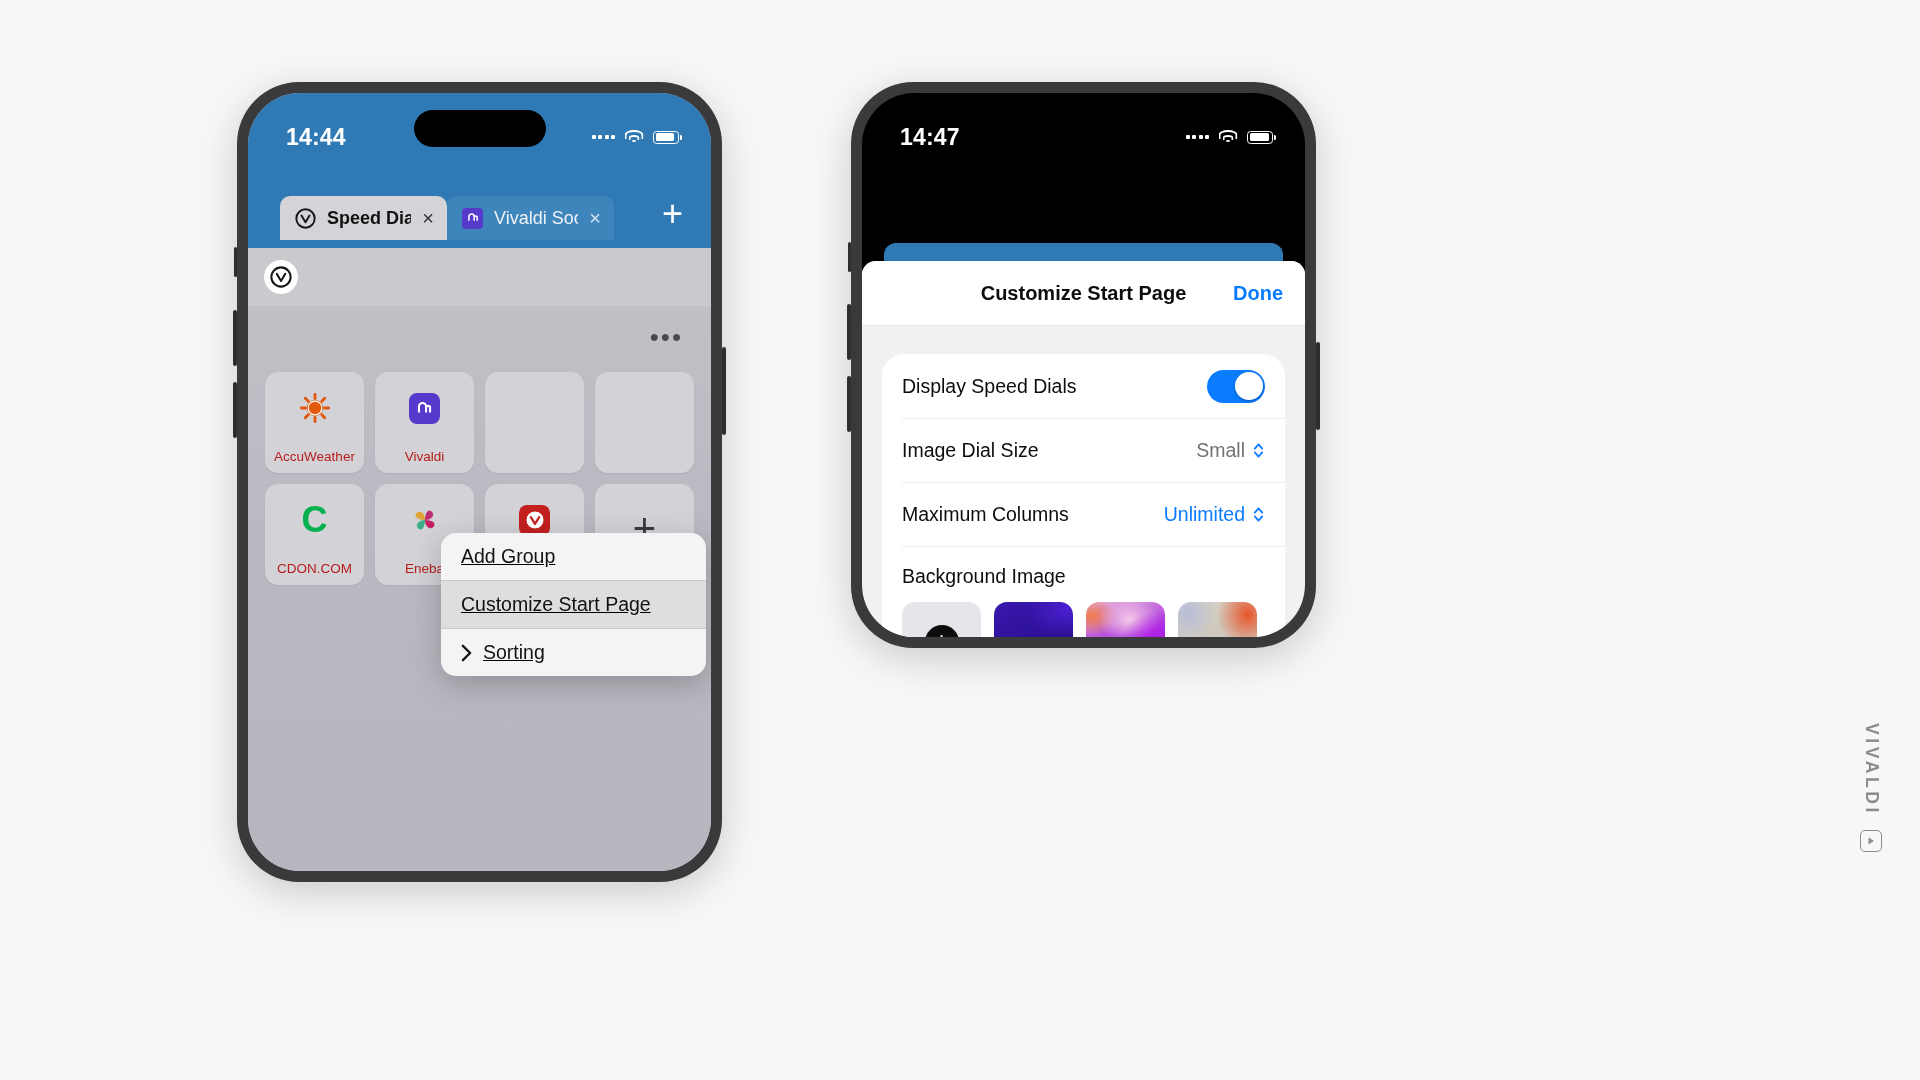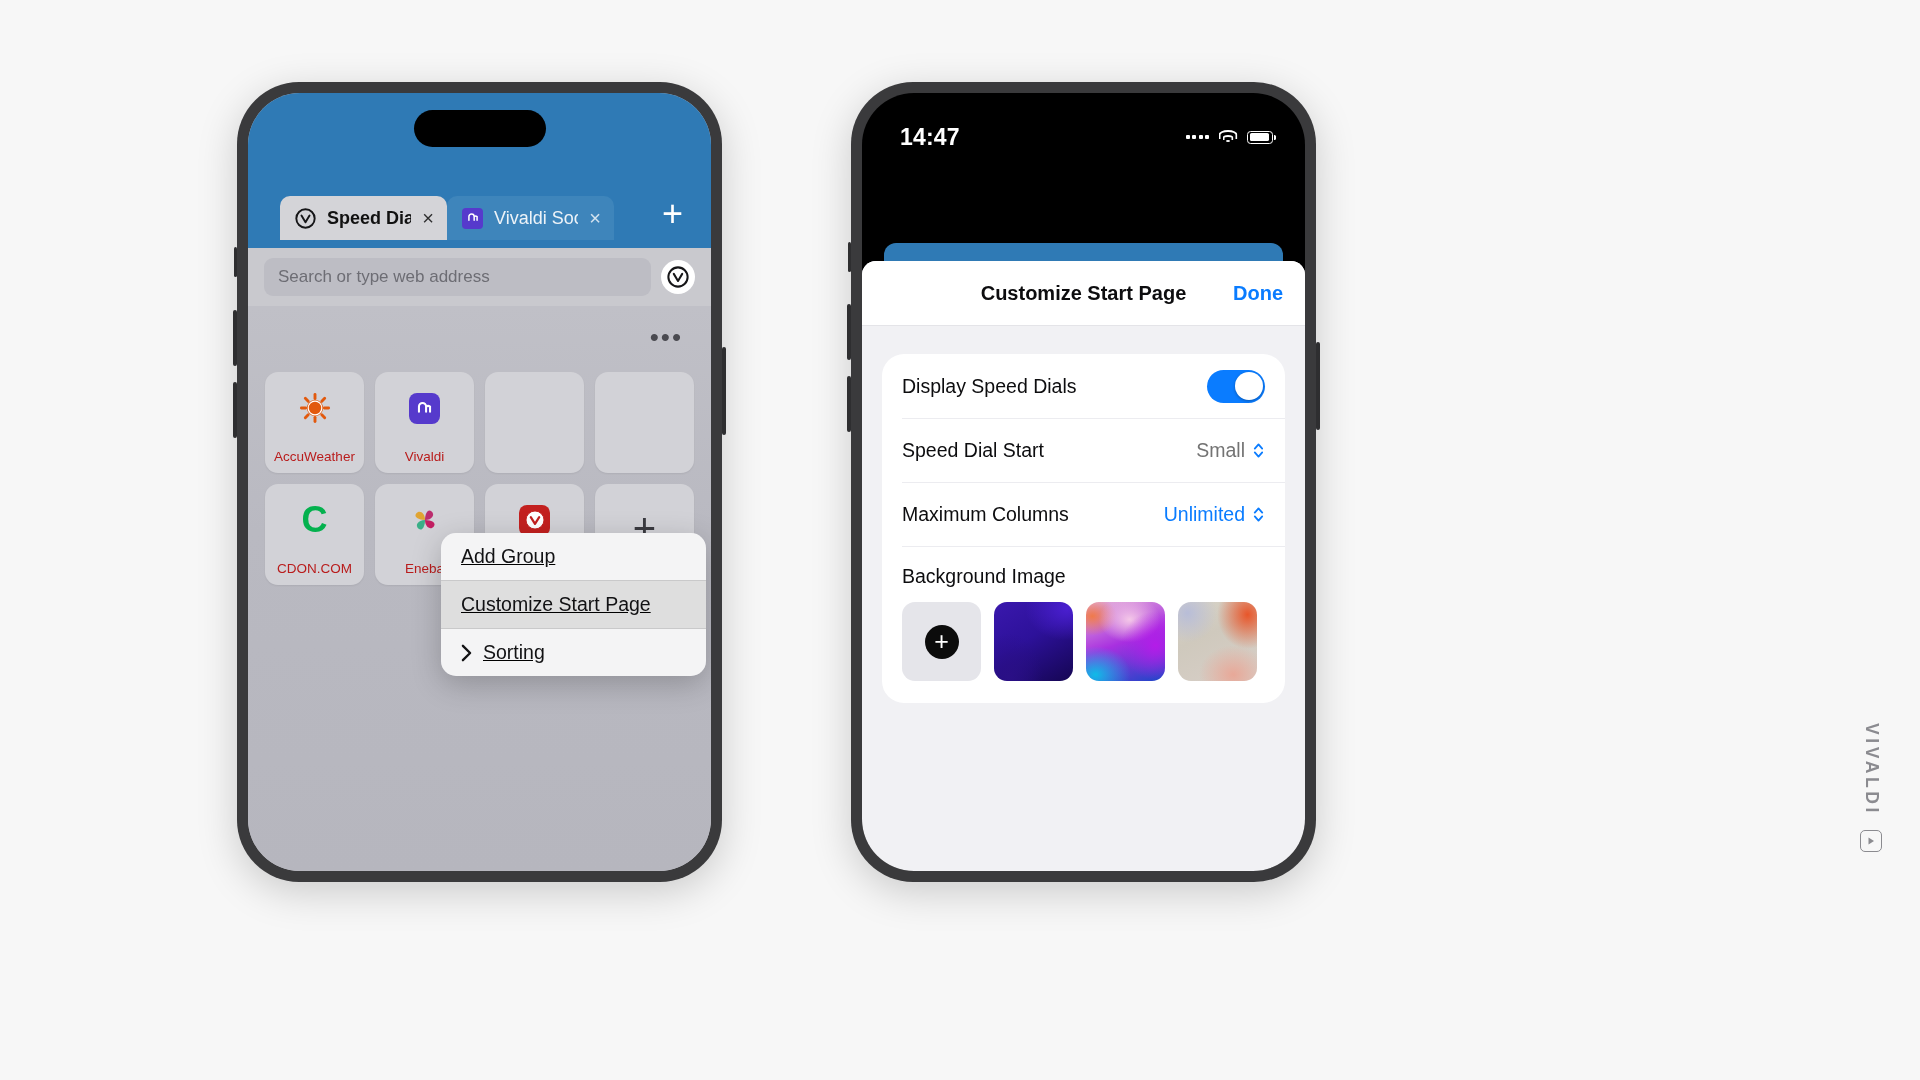--- a/index.html
+++ b/index.html
@@ -130,21 +130,21 @@
     font-size:19.5px;
     text-decoration:underline;
   }
   .ctxitem { padding:0 20px; height:47px; display:flex; align-items:center;
     gap:11px; color:#121214; }
   .ctxitem.normal { background:#f4f4f5; }
   .ctxitem.hl { background:#dedede; }
   .ctxsep { height:1px; background:#c9c9ca; }
 
   
-  #phone-right { left:851px; top:82px; width:465px; height:800px; }
+  #phone-right { left:851px; top:82px; width:465px; height:566px; }
   #phone-right .phone-inner { background:#000; }
   .rp-statusbar { color:#fff; }
   .rp-bluebar { position:absolute; top:150px; left:22px; right:22px; height:40px;
     background:#2f7ab5; border-radius:12px 12px 0 0; }
   .sheet { position:absolute; top:168px; left:0; right:0; bottom:0;
     background:#f1f1f4; border-radius:14px 14px 0 0; overflow:hidden; }
   .sheet-head { height:65px; background:#fff; display:flex; align-items:center;
     justify-content:center; position:relative;
     border-bottom:1px solid #e4e4e8; }
   .sheet-title { font-size:20px; font-weight:600; color:#0d0d0f; }
@@ -196,20 +196,39 @@
 
 <div class="phone" id="phone-left">
   <div class="side-btn" style="left:-3px;top:165px;width:3px;height:30px;"></div>
   <div class="side-btn" style="left:-4px;top:228px;width:4px;height:56px;"></div>
   <div class="side-btn" style="left:-4px;top:300px;width:4px;height:56px;"></div>
   <div class="side-btn" style="right:-4px;top:265px;width:4px;height:88px;"></div>
 
   <div class="phone-inner">
     <div class="browser-top"></div>
 
+    <div class="statusbar" style="color:#ffffff;">
+      <div class="st-time">14:44</div>
+      <div class="st-right">
+        <div class="sig">
+            <i></i>
+            <i></i>
+            <i></i>
+            <i></i>
+          </div>
+        <div class="wifi">
+            <span></span>
+            <span></span>
+            <span></span>
+          </div>
+        <div class="batt">
+            <i style="width:88%"></i>
+          </div>
+      </div>
+    </div>
     <div class="notch"></div>
 
     <div class="tabstrip">
       <div class="tab active">
         <span class="tab-favicon">
           <svg width="21" height="21" viewBox="0 0 24 24">
               <circle cx="12" cy="12" r="10.5" fill="none" stroke="#161618" stroke-width="2.2"></circle>
               <path d="M7.4 8.6 L12 16.4 L16.6 8.6" fill="none" stroke="#161618" stroke-width="2.2" stroke-linecap="round" stroke-linejoin="round"></path>
             </svg>
         </span>
@@ -222,21 +241,20 @@
               <path d="M5 16 V9.5 a4.5 4.5 0 0 1 9 0 V16 M14 16 V9.5 a4.5 4.5 0 0 1 5 0 V16" fill="none" stroke="#fff" stroke-width="2.6" stroke-linecap="round"></path>
             </svg>
         </span>
         <span class="tab-label">Vivaldi Social</span>
         <span class="tab-close">×</span>
       </div>
       <div class="tab-add">+</div>
     </div>
 
     <div class="addressbar">
-      <div class="addr-input">Search or type web address</div>
       <div class="vbtn">
         <svg width="22" height="22" viewBox="0 0 24 24">
             <circle cx="12" cy="12" r="10.5" fill="none" stroke="#161618" stroke-width="2.2"></circle>
             <path d="M7.4 8.6 L12 16.4 L16.6 8.6" fill="none" stroke="#161618" stroke-width="2.2" stroke-linecap="round" stroke-linejoin="round"></path>
           </svg>
       </div>
     </div>
 
     <div class="speeddial-area">
       <div class="dots-row">
@@ -380,21 +398,21 @@
 
       <div class="card">
         <div class="row">
           <span class="row-label">Display Speed Dials</span>
           <span class="toggle on" style="background:#0a7cff;">
               <i></i>
             </span>
         </div>
 
         <div class="row">
-          <span class="row-label">Speed Dial Start</span>
+          <span class="row-label">Image Dial Size</span>
           <span class="row-value" style="color:#737373;">
             <span>Small</span>
             <span class="stepper">
               <svg width="13" height="19" viewBox="0 0 14 20">
                   <path d="M3 8 L7 3.4 L11 8" fill="none" stroke="#0a7cff" stroke-width="1.9" stroke-linecap="round" stroke-linejoin="round"></path>
                   <path d="M3 12 L7 16.6 L11 12" fill="none" stroke="#0a7cff" stroke-width="1.9" stroke-linecap="round" stroke-linejoin="round"></path>
                 </svg>
             </span>
           </span>
         </div>

